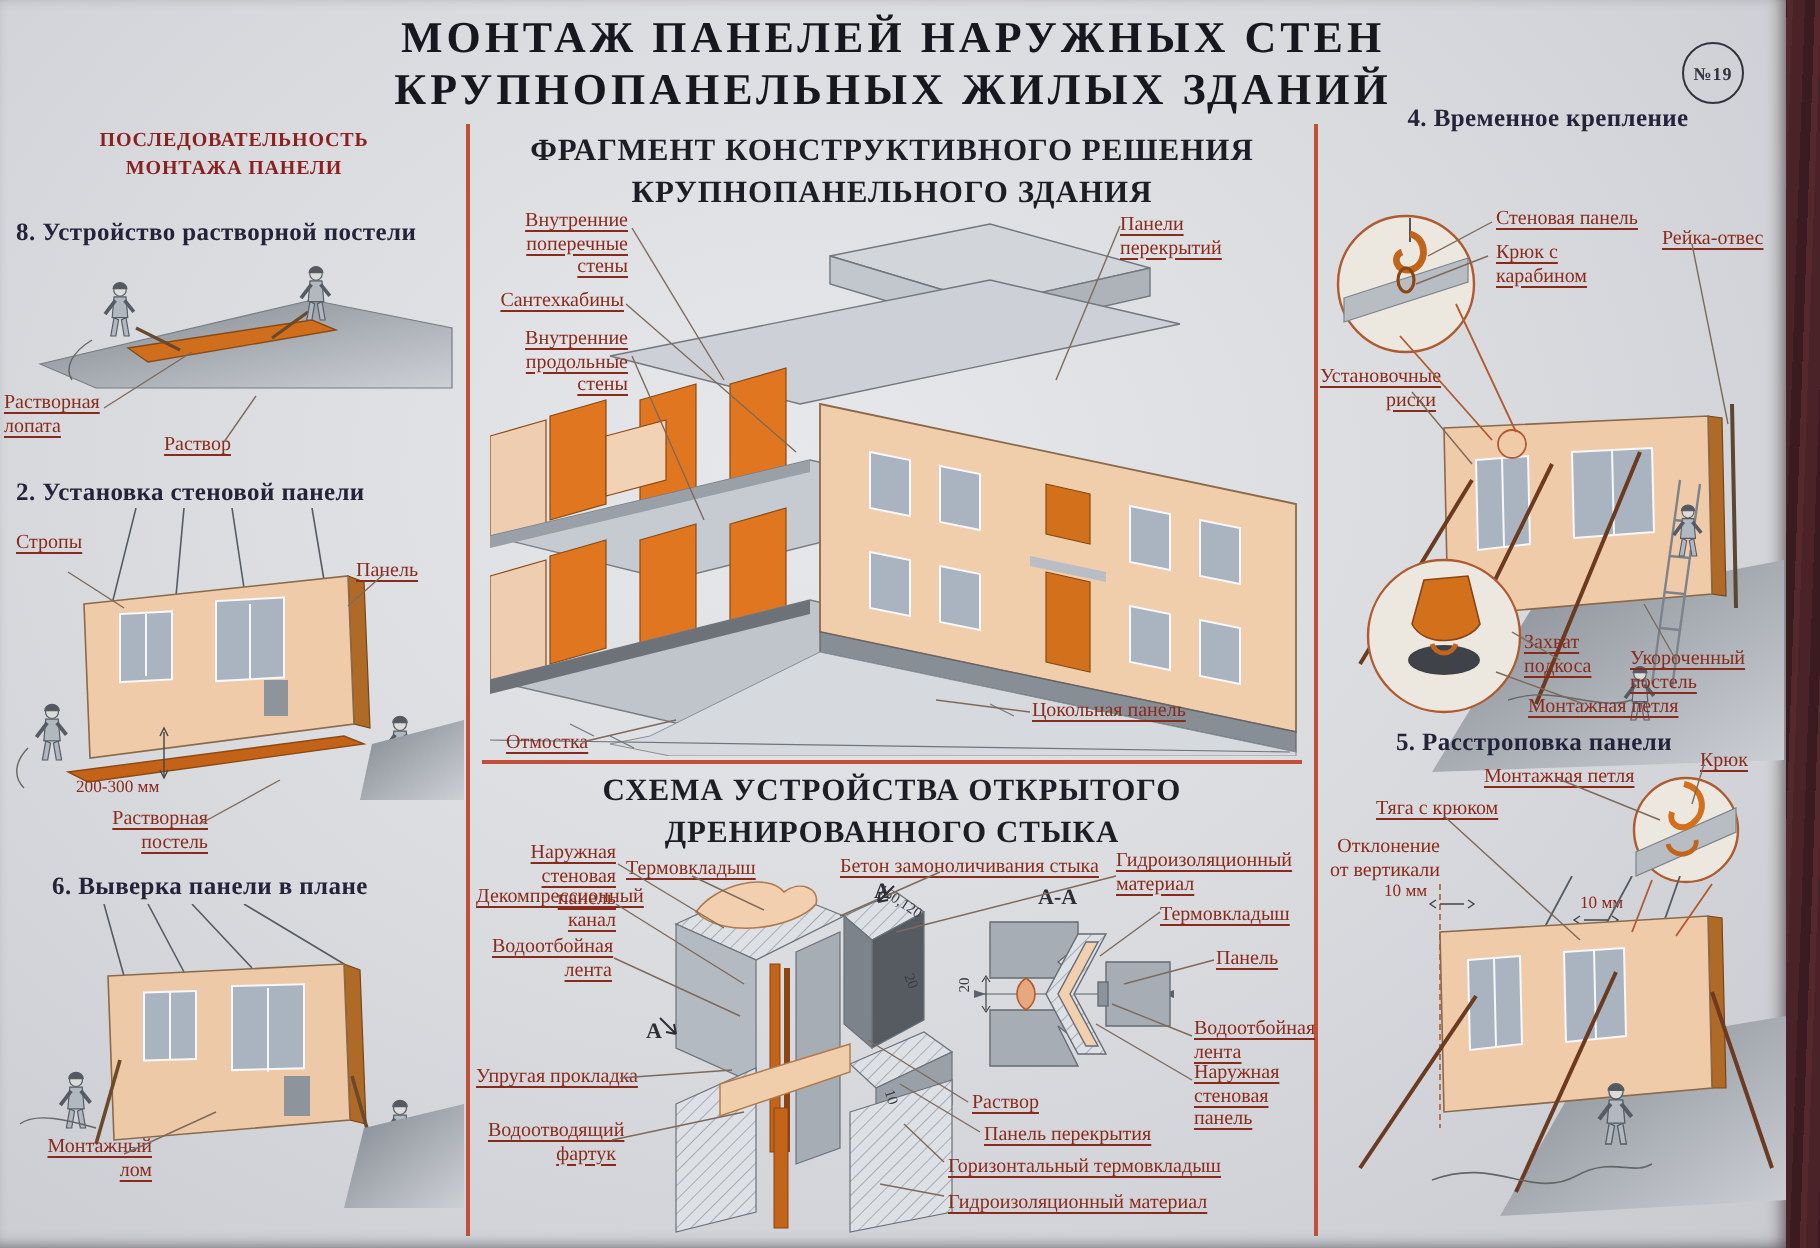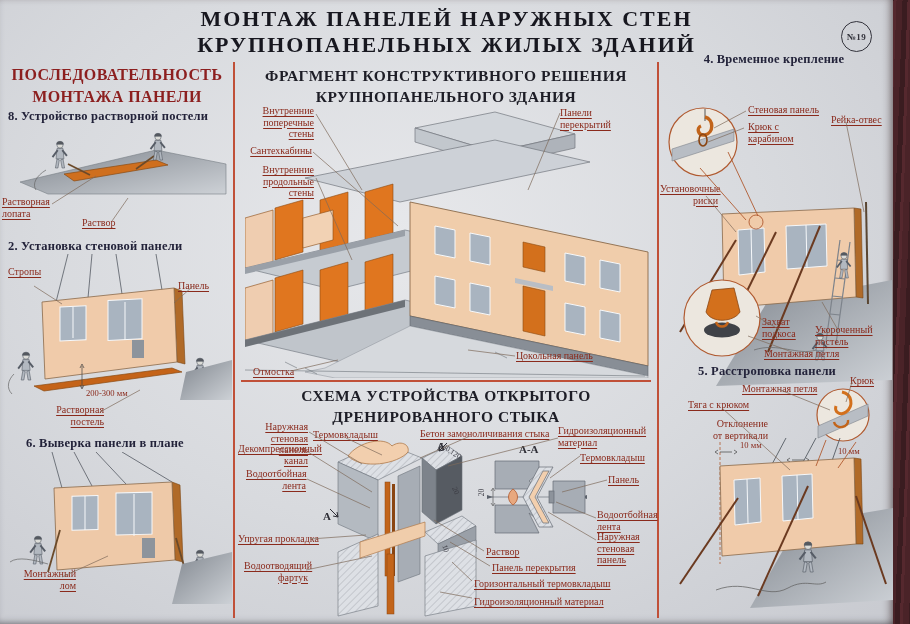--- a/index.html
+++ b/index.html
@@ -10,25 +10,25 @@
           background:radial-gradient(ellipse at 45% 38%, #e7e8eb 0%, #d8dade 52%, #c8cad0 100%);
           box-shadow:inset -6px 0 8px -4px rgba(40,20,20,.55), inset 0 -5px 7px -4px rgba(60,60,70,.5);}
   .abs{position:absolute;}
   .title{left:0;width:893px;text-align:center;font-weight:bold;color:#17171f;
          font-size:22px;letter-spacing:2px;line-height:1.1;}
   .badge{left:841px;top:21px;width:29px;height:29px;border:1.3px solid #33333c;border-radius:50%;
          display:flex;align-items:center;justify-content:center;
          font-size:9px;font-weight:bold;color:#33333c;letter-spacing:.5px;}
   .vsep{top:62px;height:556px;width:1.5px;background:#c05038;}
   .hsep{height:1.5px;background:#c05038;}
-  .hL{font-weight:bold;font-size:16px;color:#8c1f1f;letter-spacing:.4px;text-align:center;line-height:1.4;}
+  .hL{font-weight:bold;font-size:10px;color:#8c1f1f;letter-spacing:.4px;text-align:center;line-height:1.4;}
   .hC{font-weight:bold;font-size:15.5px;color:#1d1d26;letter-spacing:.5px;text-align:center;line-height:1.35;}
   .step{font-weight:bold;font-size:12.5px;color:#23233a;letter-spacing:.2px;line-height:1.25;}
   .lbl{font-size:10px;color:#8a2a1c;line-height:1.15;text-decoration:underline;text-underline-offset:1.5px;}
-  .lbl.nr{text-decoration:none;margin-left:48px;}
+  .lbl.nr{text-decoration:none;}
   .ra{text-align:right;}
   .ctr{text-align:center;}
   .dim{font-size:7.5px;color:#3c3c44;white-space:nowrap;}
   .mark{font-weight:bold;font-size:11px;color:#2e2e36;}
   svg{display:block;}
 </style>
 </head>
 <body>
 
 <svg width="0" height="0" style="position:absolute" aria-hidden="true">

